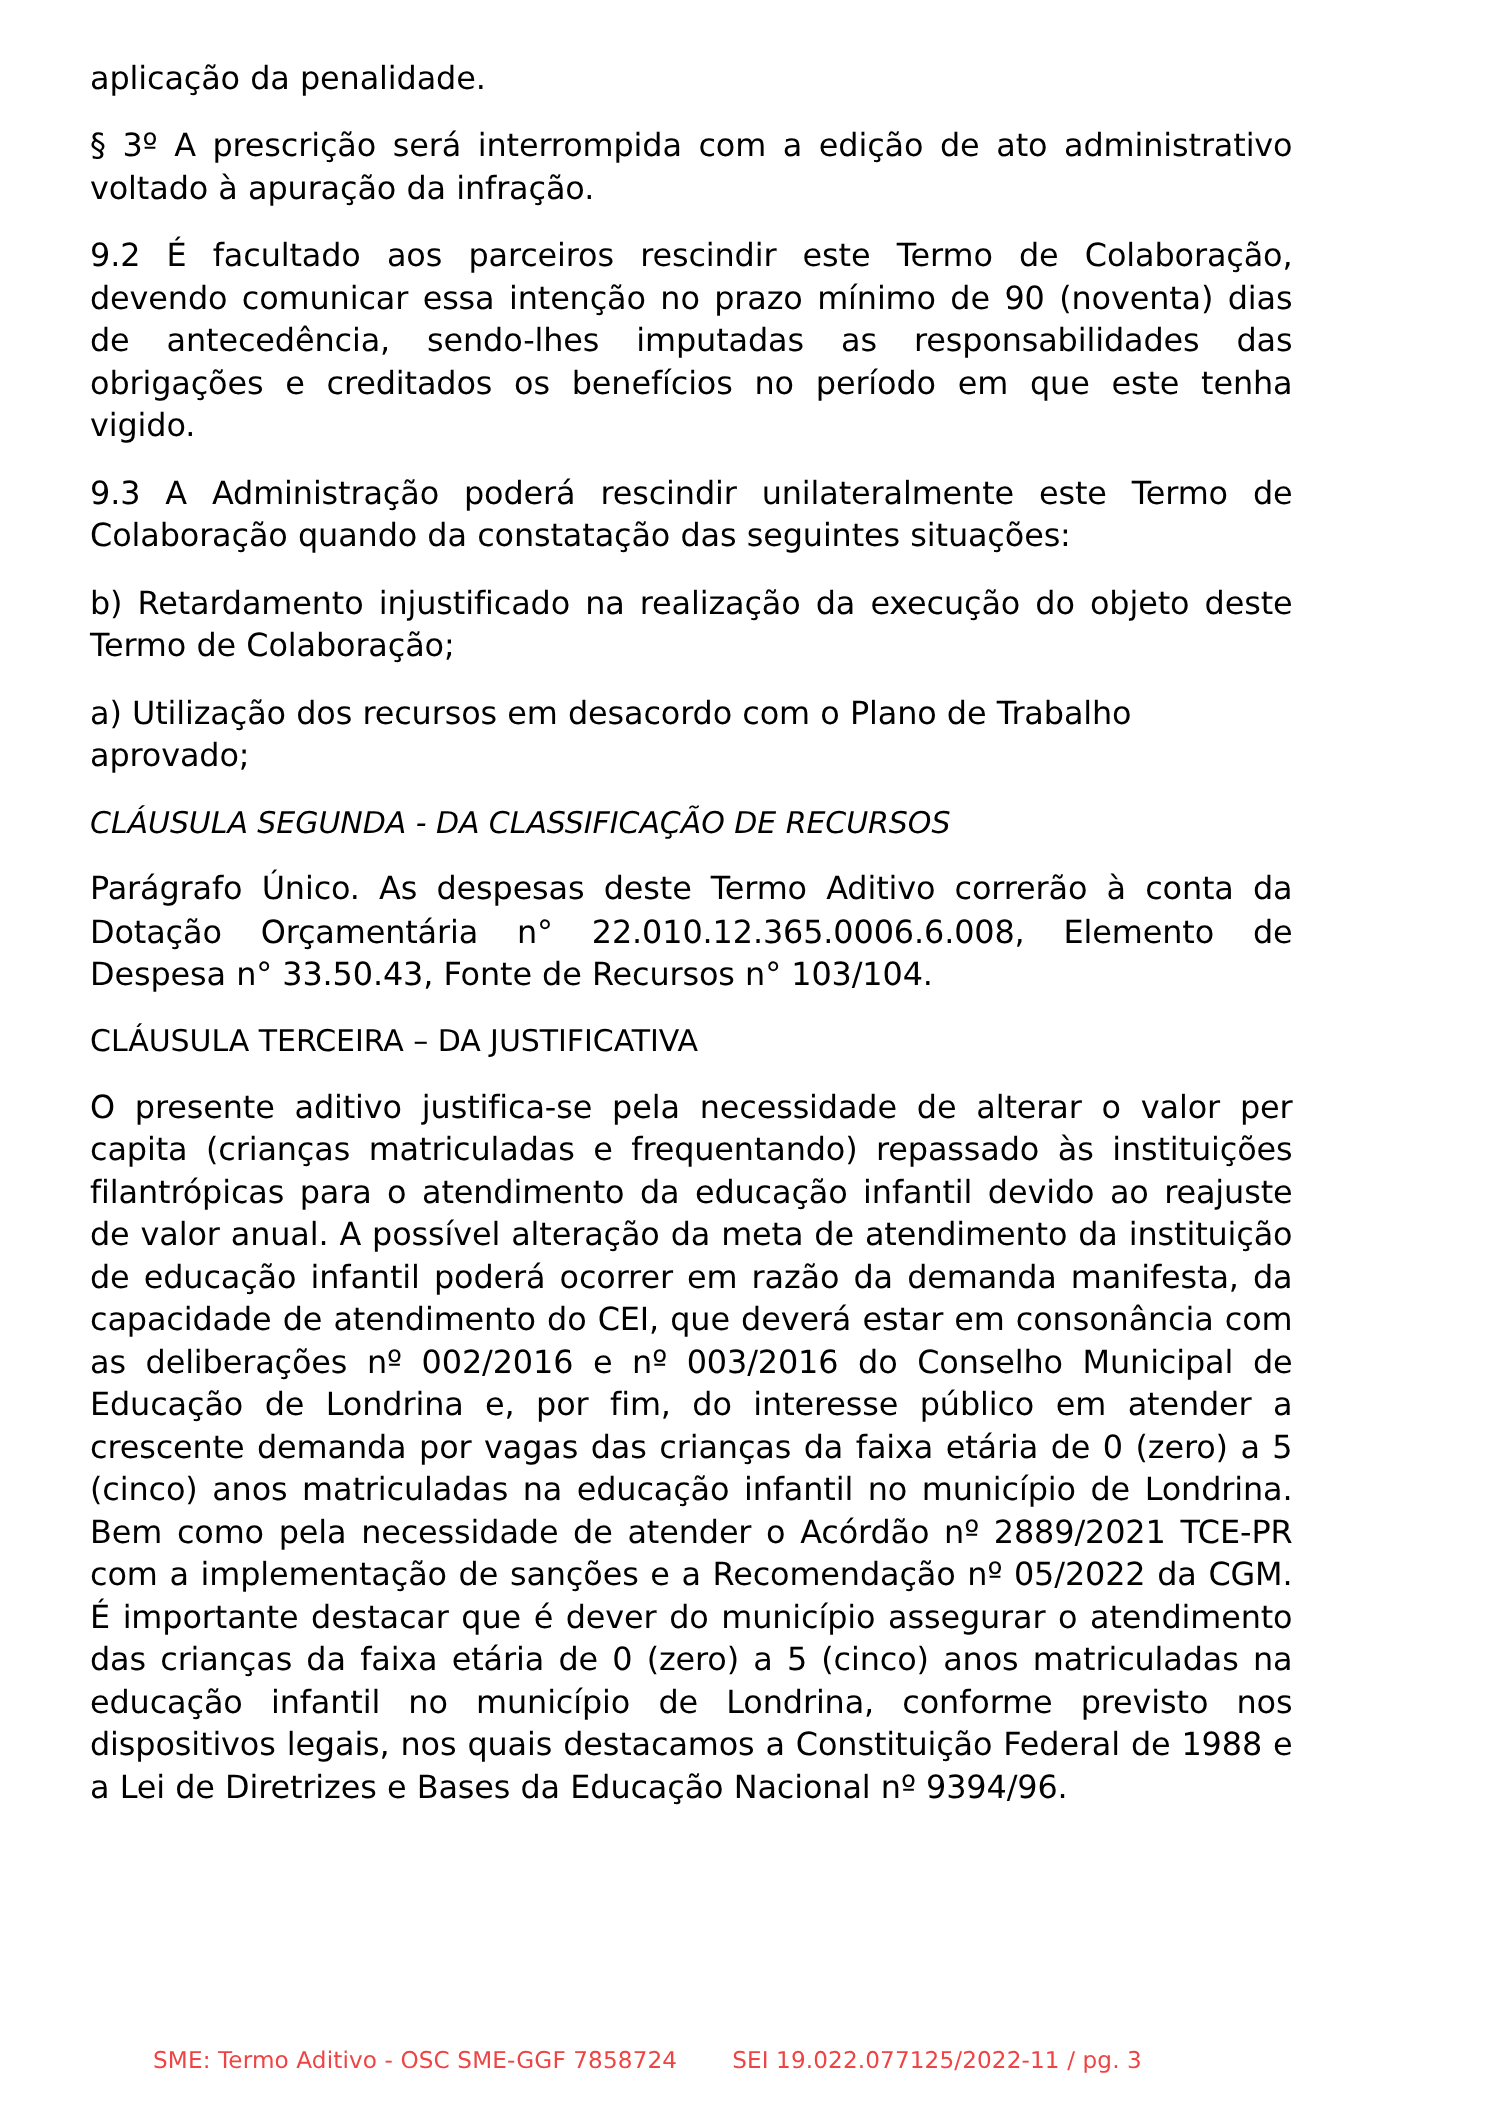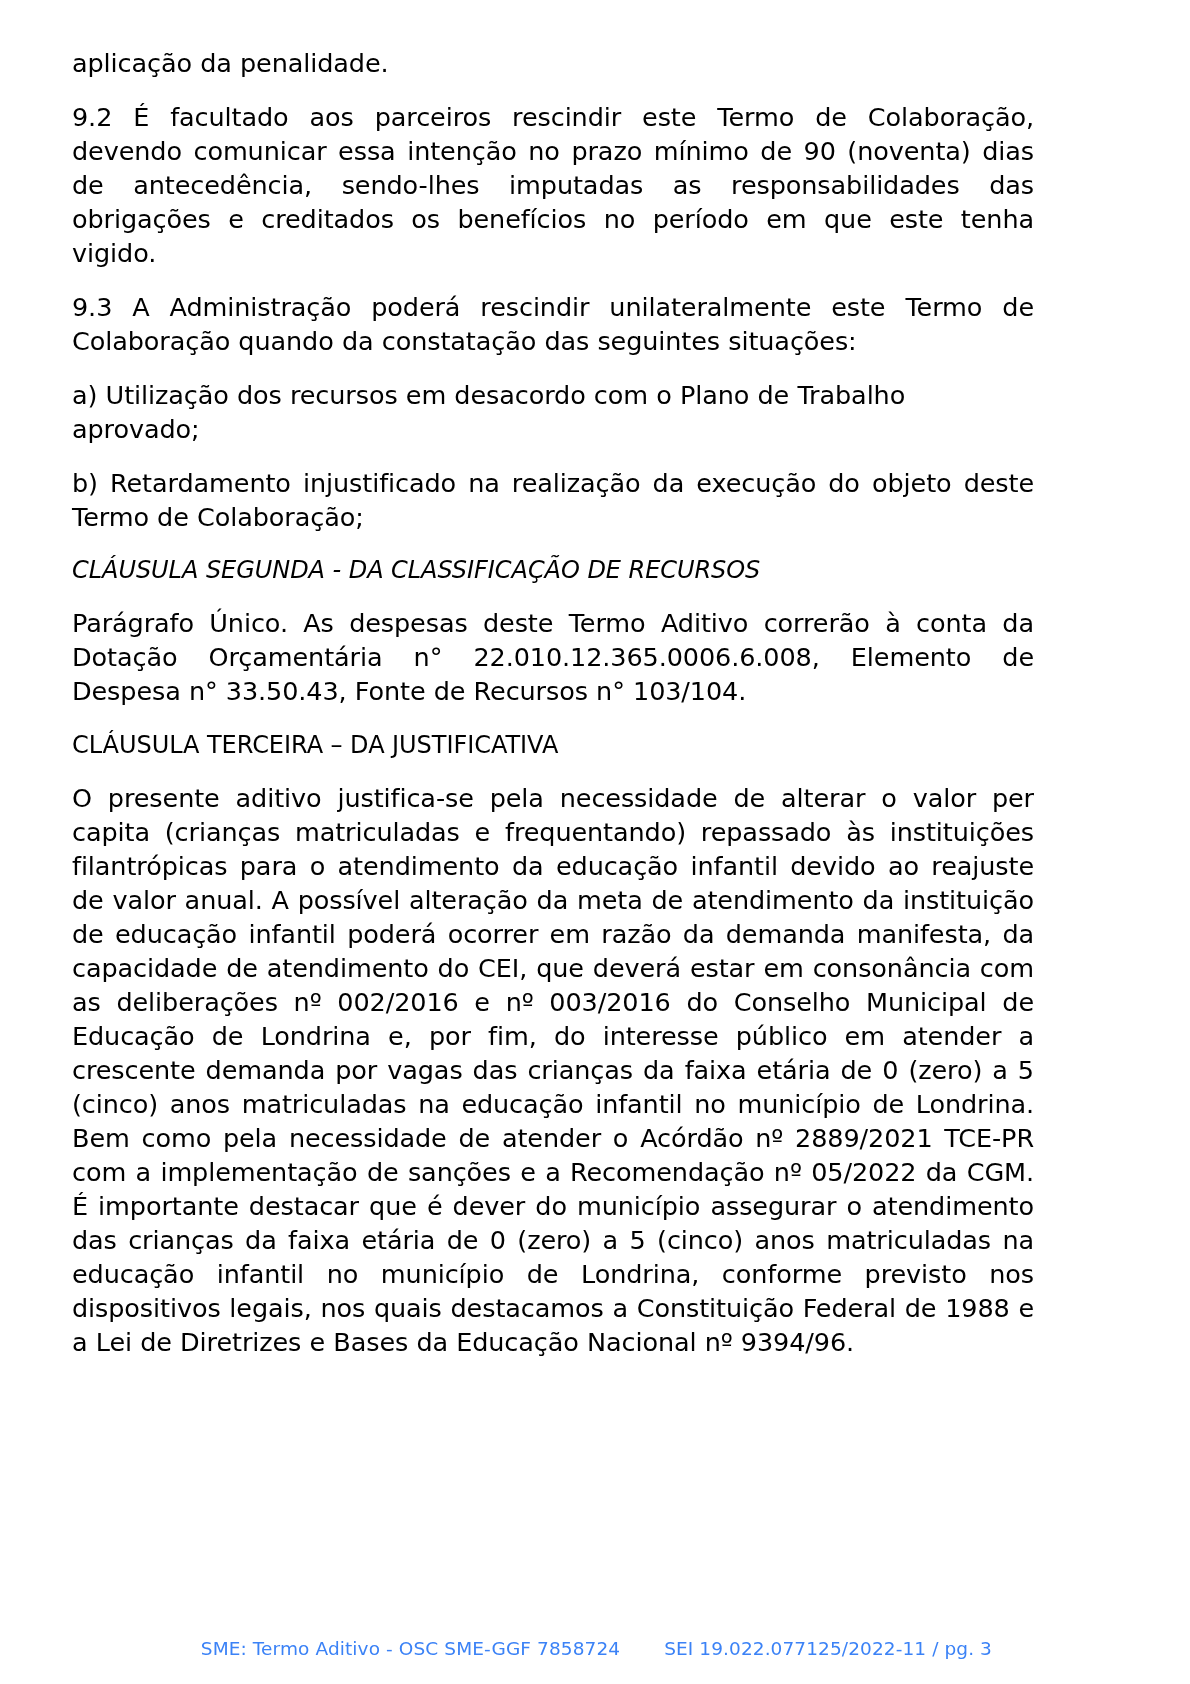--- a/index.html
+++ b/index.html
@@ -53,50 +53,51 @@
     font-style: italic;
   }
   .gap-md {
     margin-top: 50px;
   }
   .footer {
     position: absolute;
     left: 0;
     right: 0;
     bottom: 24px;
-    text-align: right;
-    color: #3b82f6;
+    text-align: center;
+    color: #ef4444;
     font-size: 18.5px;
     line-height: 1.2;
     letter-spacing: 0.1px;
     white-space: pre;
     margin-left: 44px;
   }
   .footer .sep {
     display: inline-block;
     width: 44px;
   }
 </style>
 </head>
 <body>
 
 <div class="page">
   <div class="doc-body">
 
     <p class="para nojust">aplicação da penalidade.</p>
 
 
+    <p class="para">§ 3º A prescrição será interrompida com a edição de ato administrativo voltado à apuração da infração.</p>
 
     <p class="para">9.2   É facultado aos parceiros rescindir este Termo de Colaboração, devendo comunicar essa intenção no prazo mínimo de 90 (noventa) dias de antecedência, sendo-lhes imputadas as responsabilidades das obrigações e creditados os benefícios no período em que este tenha vigido.</p>
 
     <p class="para">9.3   A Administração poderá rescindir unilateralmente este Termo de Colaboração quando da constatação das seguintes situações:</p>
 
+    <p class="para">b) Retardamento injustificado na realização da execução do objeto deste Termo de Colaboração;</p>
+
     <p class="para nojust">a) Utilização dos recursos em desacordo com o Plano de Trabalho aprovado;</p>
-
-    <p class="para">b) Retardamento injustificado na realização da execução do objeto deste Termo de Colaboração;</p>
 
 
     <p class="heading gap-lg">CLÁUSULA SEGUNDA - DA CLASSIFICAÇÃO DE RECURSOS</p>
 
     <p class="para">Parágrafo Único. As despesas deste Termo Aditivo correrão à conta da Dotação Orçamentária n° 22.010.12.365.0006.6.008, Elemento de Despesa n° 33.50.43, Fonte de Recursos n° 103/104.</p>
 
     <p class="heading gap-md">CLÁUSULA TERCEIRA – DA JUSTIFICATIVA</p>
 
     <p class="para">O presente aditivo justifica-se pela necessidade de alterar o valor per capita (crianças matriculadas e frequentando) repassado às instituições filantrópicas para o atendimento da educação infantil devido ao reajuste de valor anual. A possível alteração da meta de atendimento da instituição de educação infantil poderá ocorrer em razão da demanda manifesta, da capacidade de atendimento do CEI, que deverá estar em consonância com as deliberações nº 002/2016 e nº 003/2016 do Conselho Municipal de Educação de Londrina e, por fim, do interesse público em atender a crescente demanda por vagas das crianças da faixa etária de 0 (zero) a 5 (cinco) anos matriculadas na educação infantil no município de Londrina. Bem como pela necessidade de atender o Acórdão nº 2889/2021 TCE-PR com a implementação de sanções e a Recomendação nº 05/2022 da CGM. É importante destacar que é dever do município assegurar o atendimento das crianças da faixa etária de 0 (zero) a 5 (cinco) anos matriculadas na educação infantil no município de Londrina, conforme previsto nos dispositivos legais, nos quais destacamos a Constituição Federal de 1988 e a Lei de Diretrizes e Bases da Educação Nacional nº 9394/96.</p>
 

